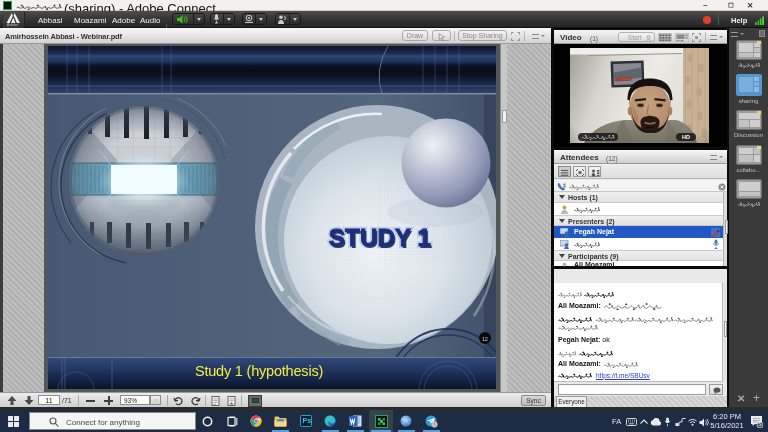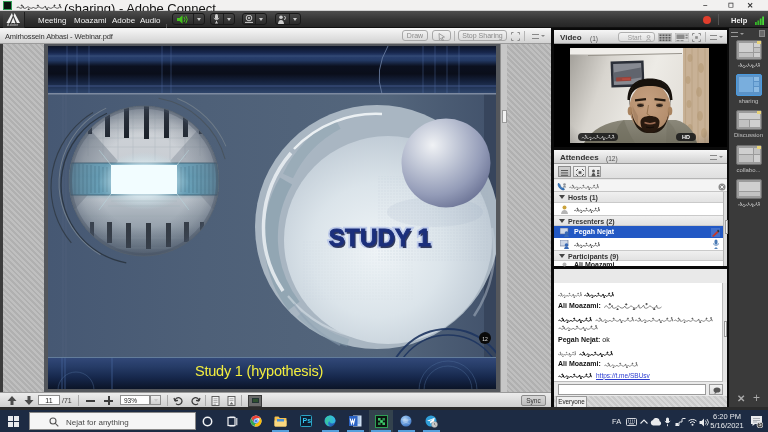--- a/index.html
+++ b/index.html
@@ -17,21 +17,21 @@
 #menubar{left:0;top:11px;width:768px;height:17px;background:linear-gradient(#4d4d4d,#333 55%,#262626);border-bottom:1px solid #111}
 .mitem{position:absolute;top:4.5px;font-size:8px;color:#f2f2f2}
 .mbtn{position:absolute;top:2px;height:12px;background:linear-gradient(#454545,#2b2b2b);border:1px solid #191919;border-radius:3px;display:flex;align-items:center}
 .mbtn .ic{display:flex;align-items:center;justify-content:center}
 .mbtn .arr{width:12px;height:100%;border-left:1px solid #1c1c1c;display:flex;align-items:center;justify-content:center}
 .caret{width:0;height:0;border-left:2.5px solid transparent;border-right:2.5px solid transparent;border-top:3px solid #c9c9c9}
 
 #sharepod{left:0;top:28px;width:551px;height:379px;background:#b6b6b6}
 .podhead{background:linear-gradient(#f7f7f7,#dedede 70%,#d2d2d2);border-bottom:1px solid #9a9a9a;position:absolute}
 #sharehead{left:0;top:0;width:551px;height:16px}
-#sharehead .t{position:absolute;left:5px;top:4px;font-size:7.5px;font-weight:normal;color:#333;letter-spacing:-0.15px}
+#sharehead .t{position:absolute;left:5px;top:4px;font-size:7.5px;font-weight:bold;color:#333;letter-spacing:-0.15px}
 .hbtn{position:absolute;top:2px;height:11px;border:1px solid #a8a8a8;border-radius:3px;background:linear-gradient(#f2f2f2,#dcdcdc);color:#8a8a8a;font-size:7px;text-align:center}
 #sharecontent{left:0;top:16px;width:551px;height:348px;background:repeating-linear-gradient(45deg,#b0b0b0 0 2px,#bfbfbf 2px 4px);border-left:3px solid #3c3c3c}
 #slideframe{position:absolute;left:41px;top:0px;width:456px;height:348px;background:#54575c}
 #slide{position:absolute;left:45px;top:2px;width:448px;height:319px}
 #vscroll{position:absolute;left:497px;top:0;width:7px;height:348px;background:#c7c7c7;border-left:1px solid #8e8e8e}
 #vthumb{position:absolute;left:0.5px;top:66px;width:5px;height:13px;background:#f2f2f2;border:1px solid #9a9a9a}
 #ctrlbar{left:0;top:364px;width:551px;height:15px;background:linear-gradient(#ececec,#cfcfcf);border-top:1px solid #9a9a9a}
 
 #podcol{left:551px;top:28px;width:178px;height:382px;background:#0a0a0a}
 .pod{position:absolute;left:3px;width:173px;background:#e9e9e9}
@@ -83,21 +83,21 @@
 </div>
 
 <div class="abs" id="menubar">
   <div class="abs" style="left:3px;top:0.5px;width:22px;height:16px;background:linear-gradient(#4a4a4a,#303030);border-right:1px solid #1e1e1e"></div>
   <svg class="abs" style="left:6px;top:1.5px" width="15" height="10" viewBox="0 0 15 10">
       <path d="M5.9 0 L0.5 10 H3.6 L6.8 2.8 Z" fill="#f2f2f2"></path>
       <path d="M8.6 0 L14 10 H10.9 L7.7 2.8 Z" fill="#f2f2f2"></path>
       <path d="M7.25 4.5 L9.4 10 H5.1 Z" fill="#f2f2f2"></path>
     </svg>
   <div class="abs" style="left:7px;top:11.5px;font-size:3.5px;color:#cfcfcf;letter-spacing:0.3px">Adobe</div>
-  <div class="mitem" style="left:38px">Meeting</div>
+  <div class="mitem" style="left:38px">Abbasi</div>
   <div class="mitem" style="left:74px">Moazami</div>
   <div class="mitem" style="left:112px">Adobe</div>
   <div class="mitem" style="left:140px">Audio</div>
   <div class="abs" style="left:166px;top:13px;width:1px;height:12px;background:#1a1a1a;border-right:1px solid #555"></div>
   <div class="mbtn" style="left:172px;width:33px">
       <span class="ic" style="width:21px">
         <svg width="11" height="9" viewBox="0 0 11 9">
           <path d="M0 3 h2.5 l3 -2.8 v8.6 l-3 -2.8 H0 Z" fill="#43c01c"></path>
           <path d="M7 2 q2 2.5 0 5 M8.8 0.8 q3 3.7 0 7.4" stroke="#43c01c" stroke-width="1" fill="none"></path>
         </svg>
@@ -808,21 +808,21 @@
         <rect x="6" y="0" width="5" height="5"></rect>
         <rect x="0" y="6" width="5" height="5"></rect>
         <rect x="6" y="6" width="5" height="5"></rect>
       </g>
     </svg>
   <div id="searchbox">
     <svg class="abs" style="left:19px;top:3.5px" width="10" height="10" viewBox="0 0 10 10">
         <circle cx="4" cy="4" r="3" fill="none" stroke="#555" stroke-width="1.1"></circle>
         <path d="M6.3 6.3 L9.3 9.3" stroke="#555" stroke-width="1.1"></path>
       </svg>
-    <span style="position:absolute;left:36px;top:4.5px;font-size:8px;color:#4a4a4a">Nejat for anything</span>
+    <span style="position:absolute;left:36px;top:4.5px;font-size:8px;color:#4a4a4a">Connect for anything</span>
   </div>
   <svg class="abs" style="left:202px;top:6px" width="11" height="11" viewBox="0 0 11 11">
       <circle cx="5.5" cy="5.5" r="4.2" fill="none" stroke="#f2f4f6" stroke-width="1.5"></circle>
     </svg>
   <svg class="abs" style="left:227px;top:6px" width="11" height="11" viewBox="0 0 11 11">
       <rect x="1" y="1.5" width="7" height="8" fill="none" stroke="#eef0f3" stroke-width="1.2"></rect>
       <path d="M9.8 2 V9.2 M2.5 0 H7.5 M2.5 11 H7.5" stroke="#eef0f3" stroke-width="1.1"></path>
     </svg>
   <svg class="abs" style="left:250px;top:5px" width="12" height="12" viewBox="0 0 24 24">
       <circle cx="12" cy="12" r="11" fill="#fff"></circle>

